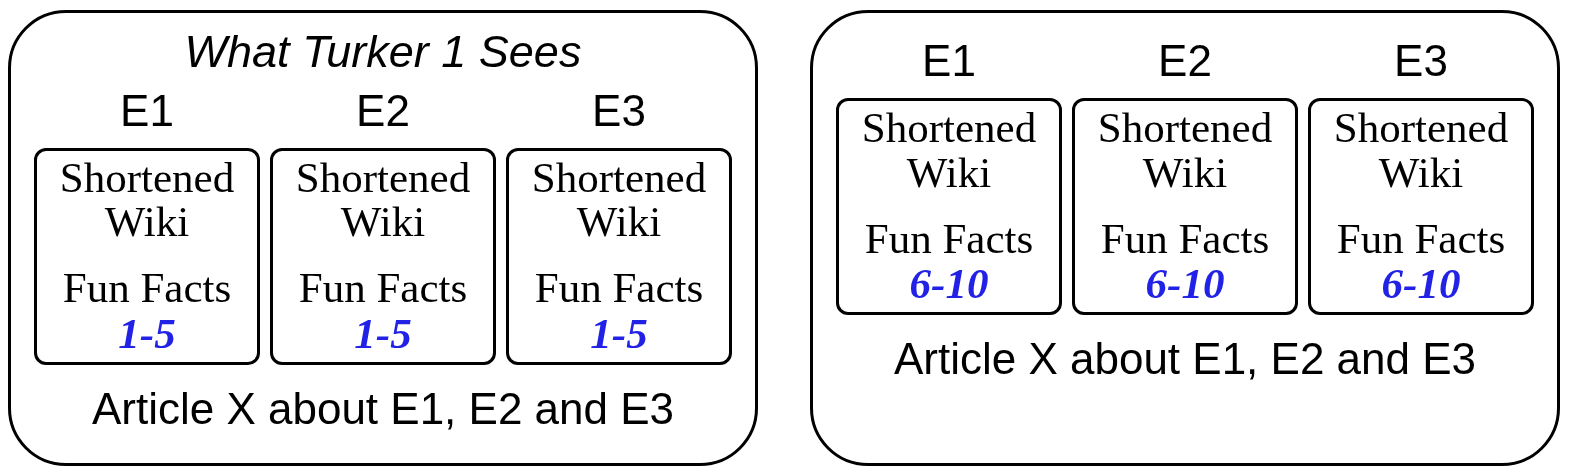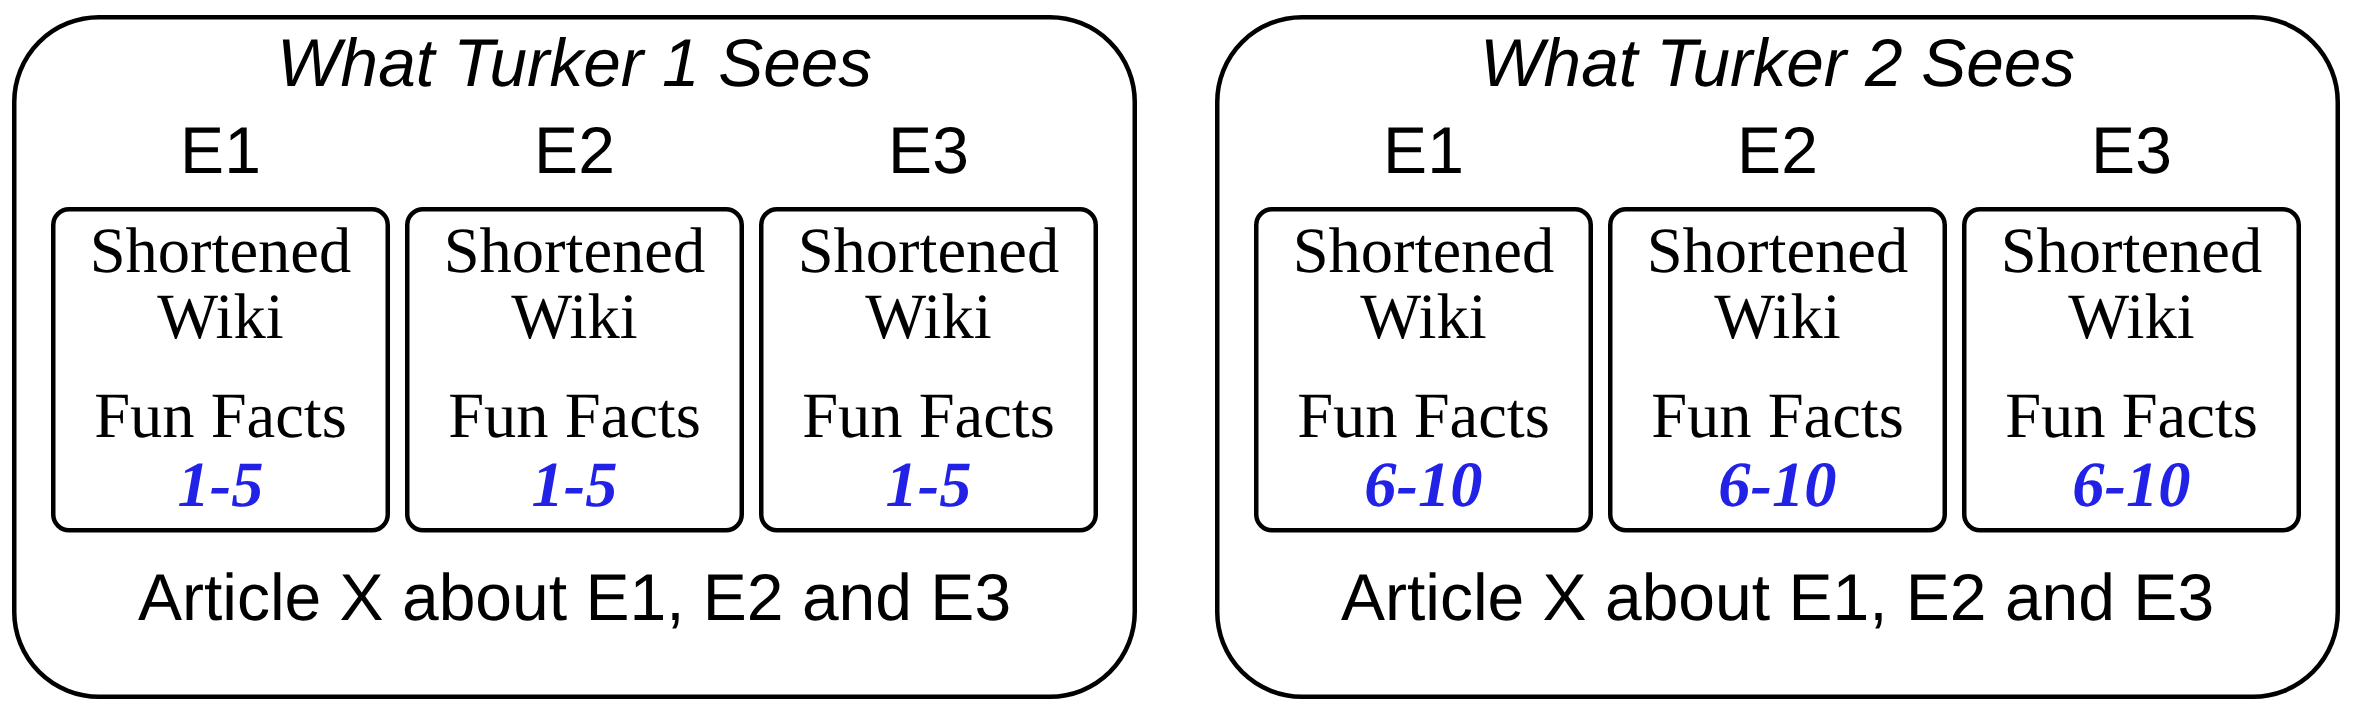--- a/index.html
+++ b/index.html
@@ -21,21 +21,21 @@
   .panel {
     width: 750px;
     height: 456px;
     box-sizing: border-box;
     border: 3px solid #000000;
     border-radius: 58px;
     background: #ffffff;
     display: flex;
     flex-direction: column;
     align-items: center;
-    padding-top: 4px;
+    padding-top: 14px;
   }
   .panel-title {
     margin: 0;
     font-size: 45px;
     font-weight: normal;
     font-style: italic;
     line-height: 1.1;
     white-space: nowrap;
   }
   .columns {
@@ -122,21 +122,20 @@
           <div class="card-line">Wiki</div>
           <div class="card-line facts">Fun Facts</div>
           <div class="card-range">1-5</div>
         </div>
       </div>
     </div>
     <div class="panel-footer">Article X about E1, E2 and E3</div>
   </section>
 
   <section class="panel">
-    <h2 class="panel-title">What Turker 2 Sees</h2>
     <div class="columns">
       <div class="column">
         <div class="col-label">E1</div>
         <div class="card">
           <div class="card-line">Shortened</div>
           <div class="card-line">Wiki</div>
           <div class="card-line facts">Fun Facts</div>
           <div class="card-range">6-10</div>
         </div>
       </div>

